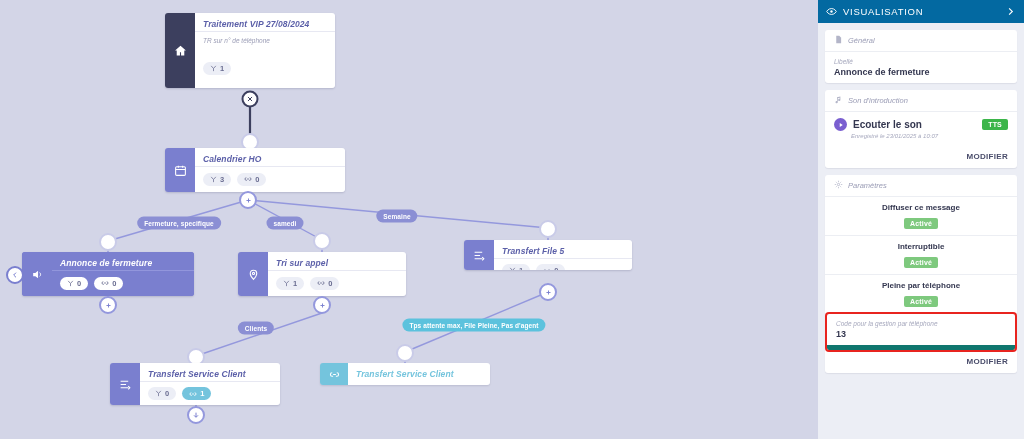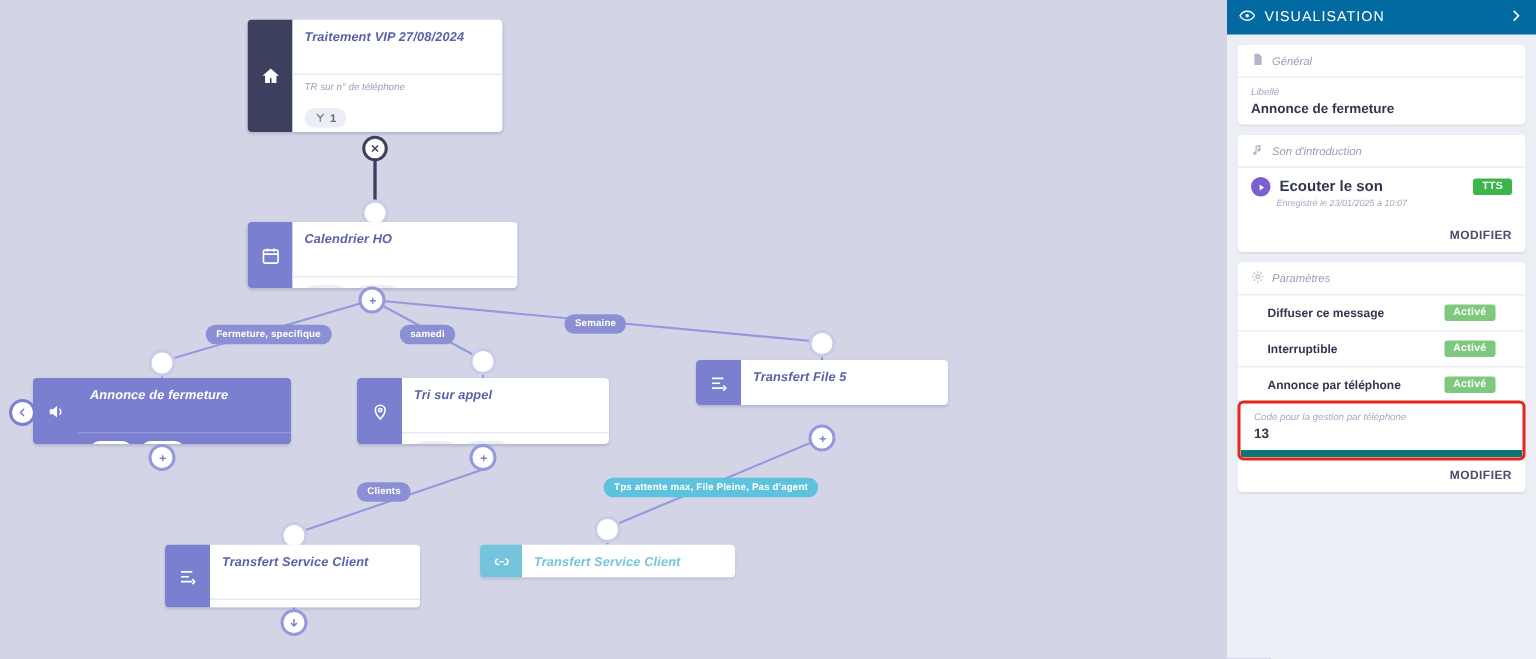--- a/index.html
+++ b/index.html
@@ -16,21 +16,21 @@
     background:#d3d5e7;overflow:hidden;
   }
   #edges{position:absolute;left:0;top:0;width:818px;height:439px;}
 
   
   .node{position:absolute;display:flex;border-radius:3px;overflow:hidden;
         box-shadow:0 1px 2px rgba(40,40,80,.18);}
   .node .ico{width:30px;flex:0 0 30px;display:flex;align-items:center;justify-content:center;}
   .node .body{flex:1;background:#fff;display:flex;flex-direction:column;}
   .node .ttl{font-size:8.5px;font-style:italic;font-weight:bold;color:#5b5fa8;
-             padding:6px 8px 20px 8px;border-bottom:1px solid #e7e8f2;letter-spacing:.1px;}
+             padding:6px 8px 2px 8px;border-bottom:1px solid #e7e8f2;letter-spacing:.1px;}
   .node .sub{font-size:6.5px;font-style:italic;color:#9a9cb5;padding:5px 8px;}
   .node .pills{display:flex;gap:6px;padding:5px 8px 6px 8px;align-items:center;flex:1;}
   .pill{display:inline-flex;align-items:center;gap:3px;background:#eceef6;
         border-radius:9px;padding:2px 7px;font-size:7.5px;color:#6a6d91;font-weight:bold;}
   .pill.on{background:#74c4dd;color:#fff;}
   .pill svg{display:block;}
 
   
   .node.root .ico{background:#3c3f5e;}
   
@@ -70,21 +70,21 @@
   .phead .t{font-size:9.5px;letter-spacing:.7px;flex:1;}
   .pbody{flex:1;padding:7px;display:flex;flex-direction:column;gap:7px;overflow:hidden;}
   .card{background:#fff;border-radius:3px;box-shadow:0 1px 1px rgba(40,40,80,.08);}
   .card .chd{display:flex;align-items:center;gap:5px;padding:5px 9px;
              border-bottom:1px solid #eceef3;font-size:7.5px;font-style:italic;color:#9a9cb5;}
   .row{padding:6px 9px;border-bottom:5px solid #0f766e;}
   .row:last-child{border-bottom:none;}
   .lbl{font-size:6.5px;font-style:italic;color:#a6a8bd;margin-bottom:2px;}
   .val{font-size:9px;font-weight:bold;color:#33364f;}
   .rowf{display:flex;align-items:center;justify-content:space-between;gap:6px;
-        padding:6px 20px;border-bottom:1px solid #eceef3;}
+        padding:6px 9px;border-bottom:1px solid #eceef3;flex-direction:column;}
   .rowf .nm{font-size:8px;font-weight:bold;color:#33364f;}
   .badge{background:#7ec97e;color:#fff;font-size:7px;font-weight:bold;
          padding:2px 6px;border-radius:2px;letter-spacing:.2px;}
   .badge.tts{background:#3cb54a;}
   .modif{text-align:right;padding:7px 9px;font-size:8px;font-weight:bold;
          color:#4a4d6b;letter-spacing:.3px;}
   .audio{display:flex;align-items:center;gap:6px;padding:6px 9px 2px 9px;}
   .audio .nm{font-size:10px;font-weight:bold;color:#33364f;flex:1;}
   .audio-sub{font-size:6px;font-style:italic;color:#a6a8bd;padding:0 9px 6px 26px;}
   .hl{outline:2px solid #e8241f;border-radius:2px;margin:0 2px;}
@@ -404,21 +404,21 @@
 
         <div class="rowf">
           <span class="nm">Diffuser ce message</span>
           <span class="badge">Activé</span>
         </div>
         <div class="rowf">
           <span class="nm">Interruptible</span>
           <span class="badge">Activé</span>
         </div>
         <div class="rowf">
-          <span class="nm">Annonce par téléphone</span>
+          <span class="nm">Pleine par téléphone</span>
           <span class="badge">Activé</span>
         </div>
 
         <div class="row hl">
           <div class="lbl">Code pour la gestion par téléphone</div>
           <div class="val">13</div>
         </div>
 
         <div class="modif">MODIFIER</div>
       </div>

